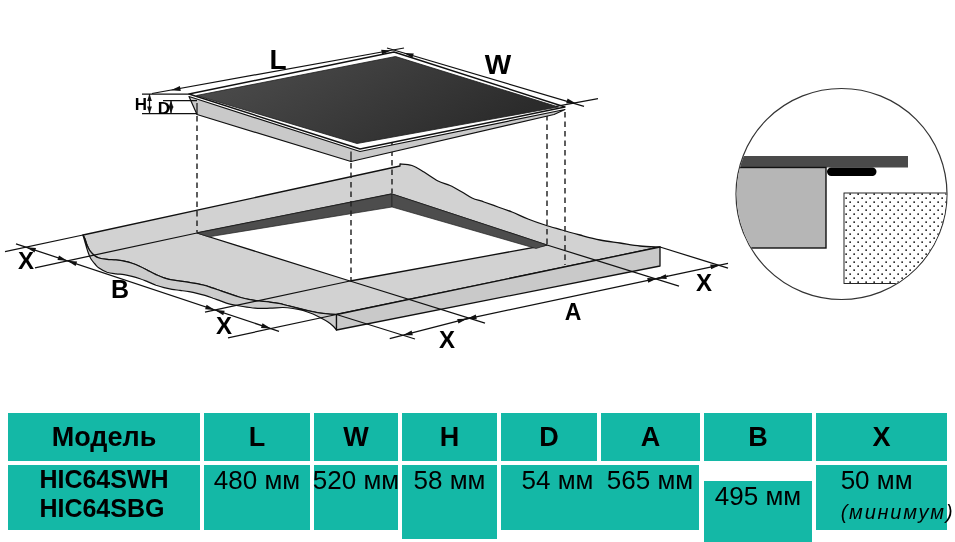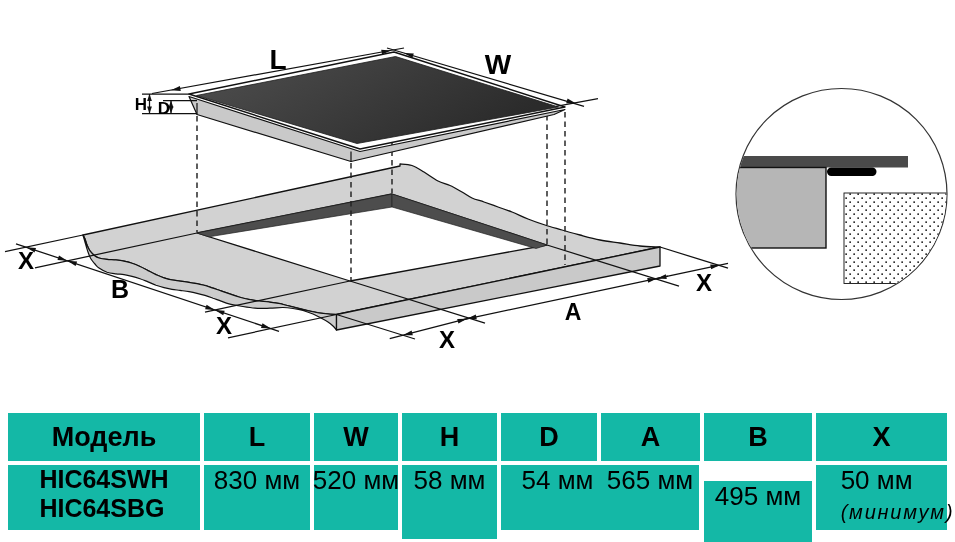--- a/index.html
+++ b/index.html
@@ -103,21 +103,21 @@
 <div class="cell hdr" style="left:204px;top:413px;width:106px;height:48px">L</div>
 <div class="cell hdr" style="left:314px;top:413px;width:84px;height:48px">W</div>
 <div class="cell hdr" style="left:402px;top:413px;width:95px;height:48px">H</div>
 <div class="cell hdr" style="left:501px;top:413px;width:96px;height:48px">D</div>
 <div class="cell hdr" style="left:601px;top:413px;width:99px;height:48px">A</div>
 <div class="cell hdr" style="left:704px;top:413px;width:108px;height:48px">B</div>
 <div class="cell hdr" style="left:816px;top:413px;width:131px;height:48px">X</div>
 <div class="cell val" style="left:8px;top:465px;width:192px;height:65px">
     <div class="model">HIC64SWH<br>HIC64SBG</div>
   </div>
-<div class="cell val" style="left:204px;top:465px;width:106px;height:65px">830 мм</div>
+<div class="cell val" style="left:204px;top:465px;width:106px;height:65px">480 мм</div>
 <div class="cell val" style="left:314px;top:465px;width:84px;height:65px">520 мм</div>
 <div class="cell val" style="left:402px;top:465px;width:95px;height:74px">58 мм</div>
 <div class="cell val" style="left:501px;top:465px;width:113px;height:65px">54 мм</div>
 <div class="cell val" style="left:601px;top:465px;width:98px;height:65px">565 мм</div>
 <div class="cell val" style="left:704px;top:481px;width:108px;height:65px">495 мм</div>
 <div class="cell val" style="left:816px;top:465px;width:131px;height:65px">
     <div class="xcell">50 мм<br><span class="small">(минимум)</span></div>
   </div>
 
 </body></html>

